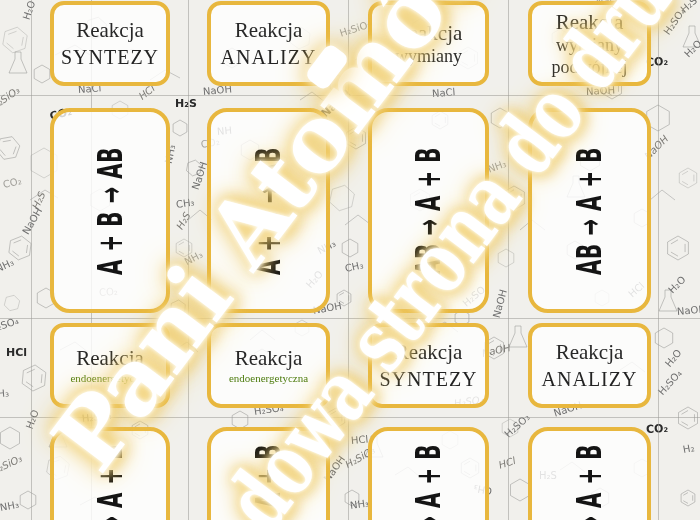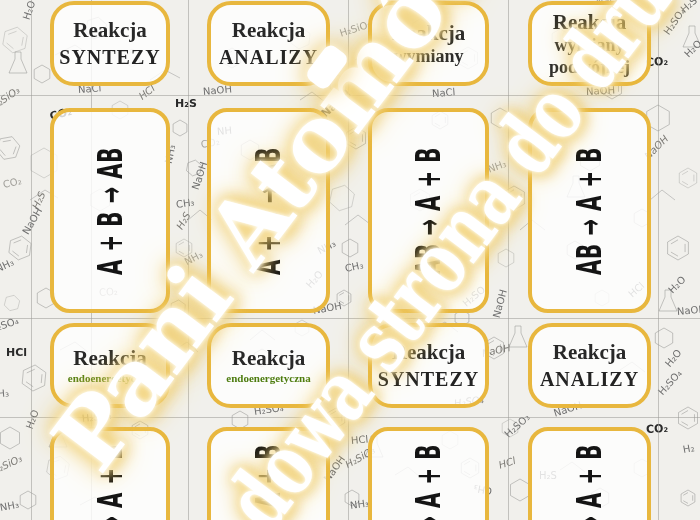--- a/index.html
+++ b/index.html
@@ -15,21 +15,21 @@
   .bg-label.b{color:#2a2a2a;font-weight:700;font-size:11px;}
   .bg-label.i{color:#7d7b76;font-style:italic;}
   
   .cut-v,.cut-h{position:absolute;background:#9a9a98;opacity:.55;z-index:3;}
   .cut-v{width:1px;top:0;height:520px;}
   .cut-h{height:1px;left:0;width:700px;}
   
   .card{position:absolute;box-sizing:border-box;border:4px solid #e8b73e;
         background:rgba(255,255,255,.8);z-index:10;display:flex;
         flex-direction:column;align-items:center;justify-content:center;text-align:center;}
-  .card.title{border-radius:24px;padding:4px 6px;font-weight:bold;}
+  .card.title{border-radius:14px;padding:4px 6px;}
   .card.formula{border-radius:20px;}
   .t-first{font-family:"Liberation Serif",serif;font-size:21px;color:#282828;line-height:1.25;}
   .t-caps{font-family:"Liberation Serif",serif;font-size:20px;letter-spacing:1px;color:#232323;line-height:1.3;}
   .t-mid{font-family:"Liberation Serif",serif;font-size:18px;color:#2b2b2b;line-height:1.2;}
   .t-small{font-family:"Liberation Serif",serif;font-size:11px;color:#4d7c0f;line-height:1.4;}
   .fwrap{white-space:nowrap;font-family:"DejaVu Sans",sans-serif;font-weight:700;
          font-size:31px;letter-spacing:1px;color:#141414;
          transform:rotate(-90deg) scale(0.64,1.06);}
   .card.cutrow .fwrap{margin-bottom:44px;}
   

